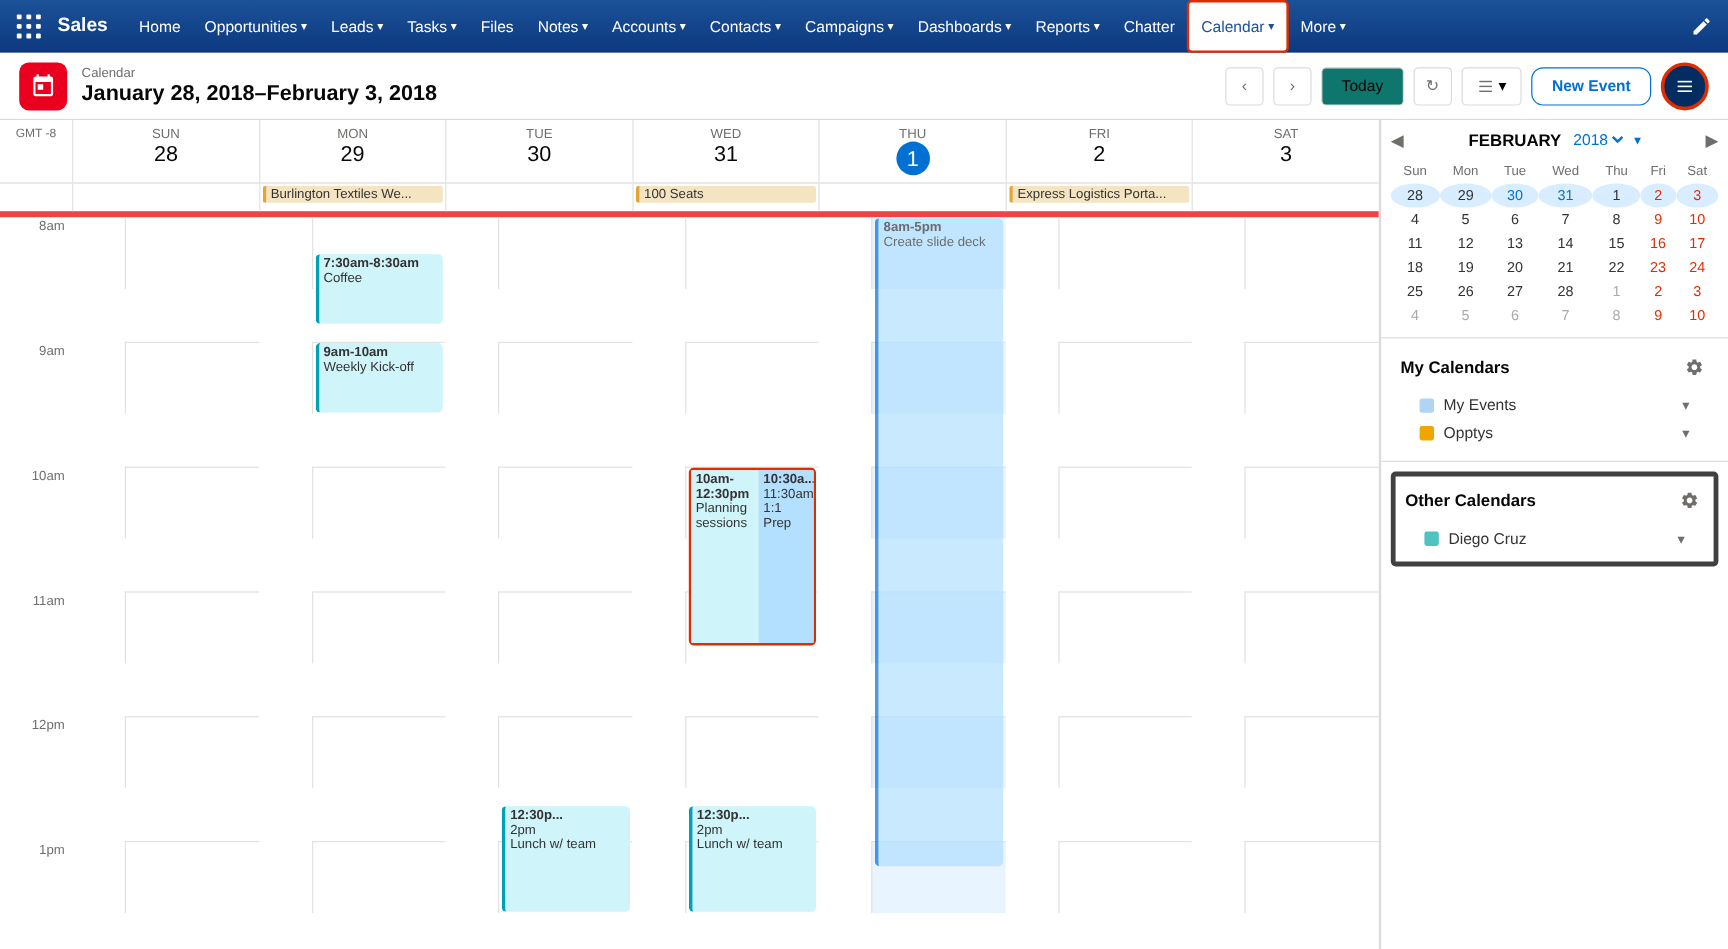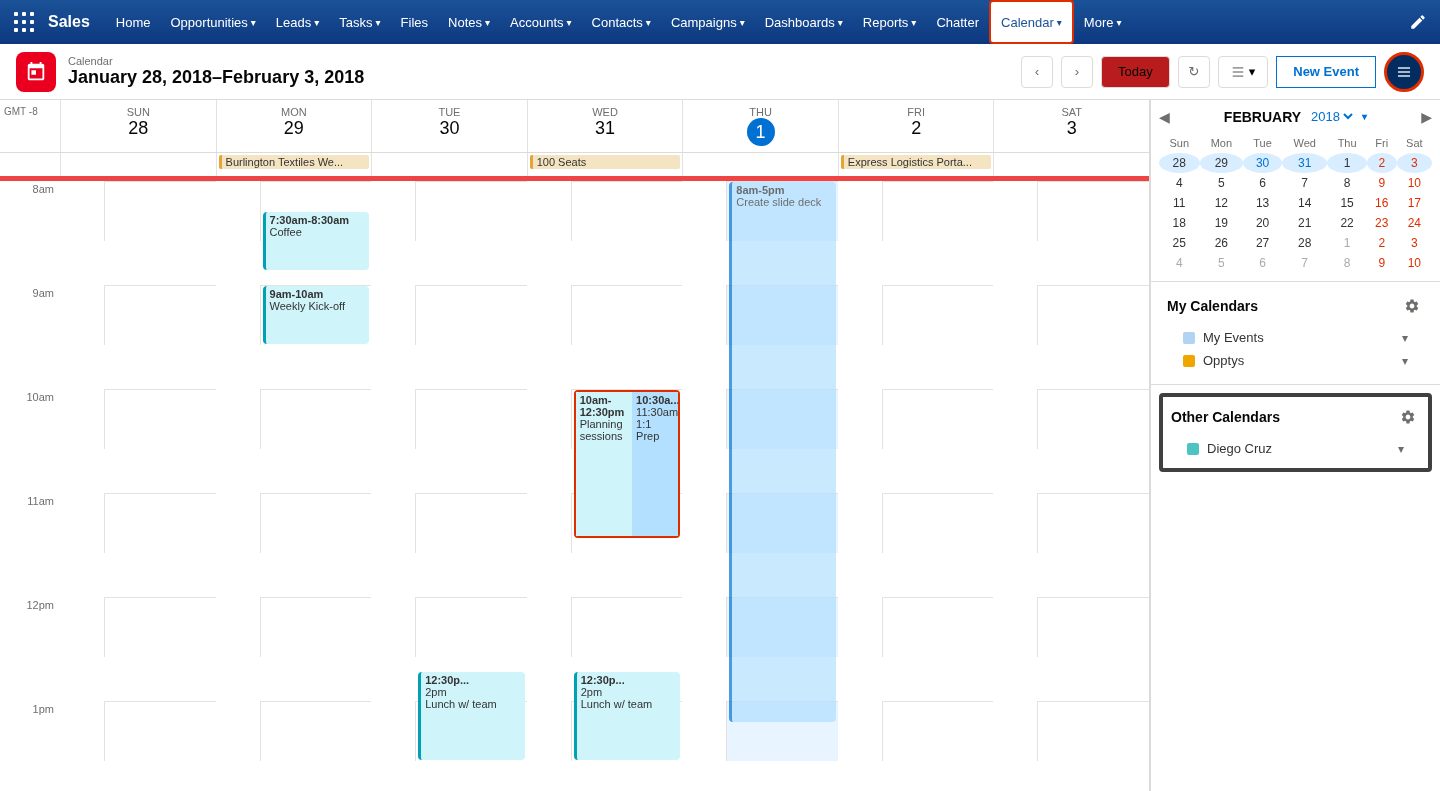--- a/index.html
+++ b/index.html
@@ -74,35 +74,35 @@
       border: 1px solid #dddbda;
       border-radius: 4px;
       background: white;
       display: flex; align-items: center; justify-content: center;
       cursor: pointer; color: #706e6b;
     }
     .btn-today {
       padding: 0 16px; height: 32px;
       border: 1px solid #dddbda;
       border-radius: 4px;
-      background: #b91c1c;
+      background: #0f766e;
       cursor: pointer; font-size: 13px; color: #080707;
     }
     .btn-view-selector {
       display: flex; align-items: center; gap: 4px;
       padding: 0 12px; height: 32px;
       border: 1px solid #dddbda;
       border-radius: 4px;
       background: white;
       cursor: pointer; font-size: 13px;
     }
     .btn-new-event {
       padding: 0 16px; height: 32px;
       border: 1px solid #0070d2;
-      border-radius: 0;
+      border-radius: 10px;
       background: white;
       color: #0070d2; font-size: 13px; font-weight: bold;
       cursor: pointer;
     }
     .btn-menu {
       width: 40px; height: 40px;
       background: #032d60;
       border-radius: 50%;
       border: 3px solid #e02d00;
       display: flex; align-items: center; justify-content: center;
@@ -140,21 +140,21 @@
       color: #706e6b;
       border-left: 1px solid #e4e2e0;
     }
     .day-header-cell:first-child { border-left: none; }
     .day-header-cell .day-name { font-size: 11px; color: #706e6b; text-transform: uppercase; }
     .day-header-cell .day-num { font-size: 18px; color: #080707; font-weight: 300; }
     .day-header-cell.today .day-num {
       background: #0070d2; color: white; border-radius: 50%;
       width: 28px; height: 28px; display: inline-flex; align-items: center; justify-content: center;
     }
-    .gmt-cell { font-size: 10px; color: #706e6b; text-align: left; padding: 6px 4px; }
+    .gmt-cell { font-size: 10px; color: #706e6b; text-align: center; padding: 6px 4px; }
 
     
     .allday-row {
       display: grid;
       grid-template-columns: 60px repeat(7, 1fr);
       border-bottom: 5px solid #ef4444;
       min-height: 28px;
       flex-shrink: 0;
     }
     .allday-label { font-size: 10px; color: #706e6b; text-align: right; padding: 4px 4px; }

